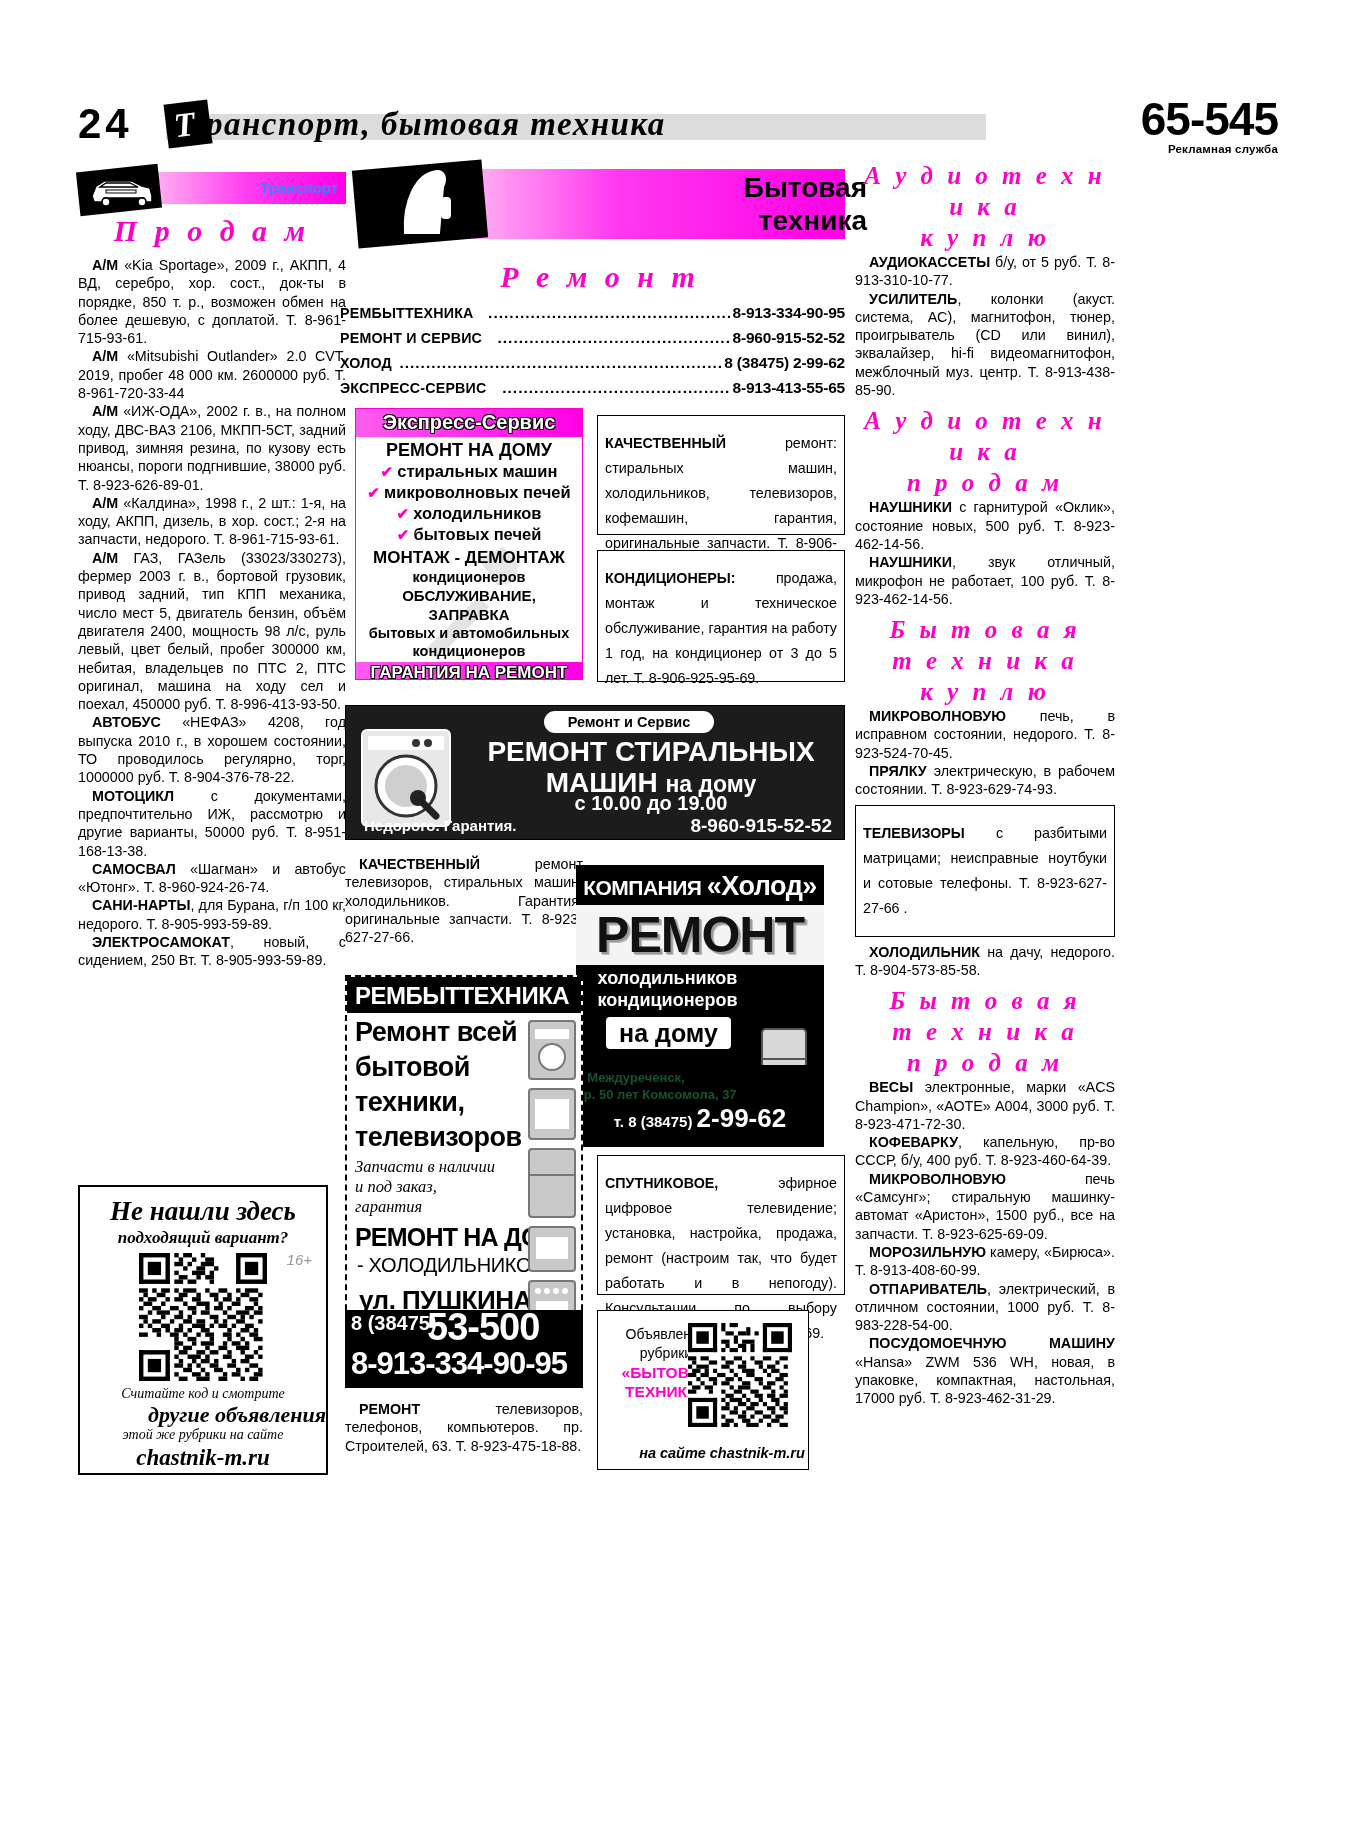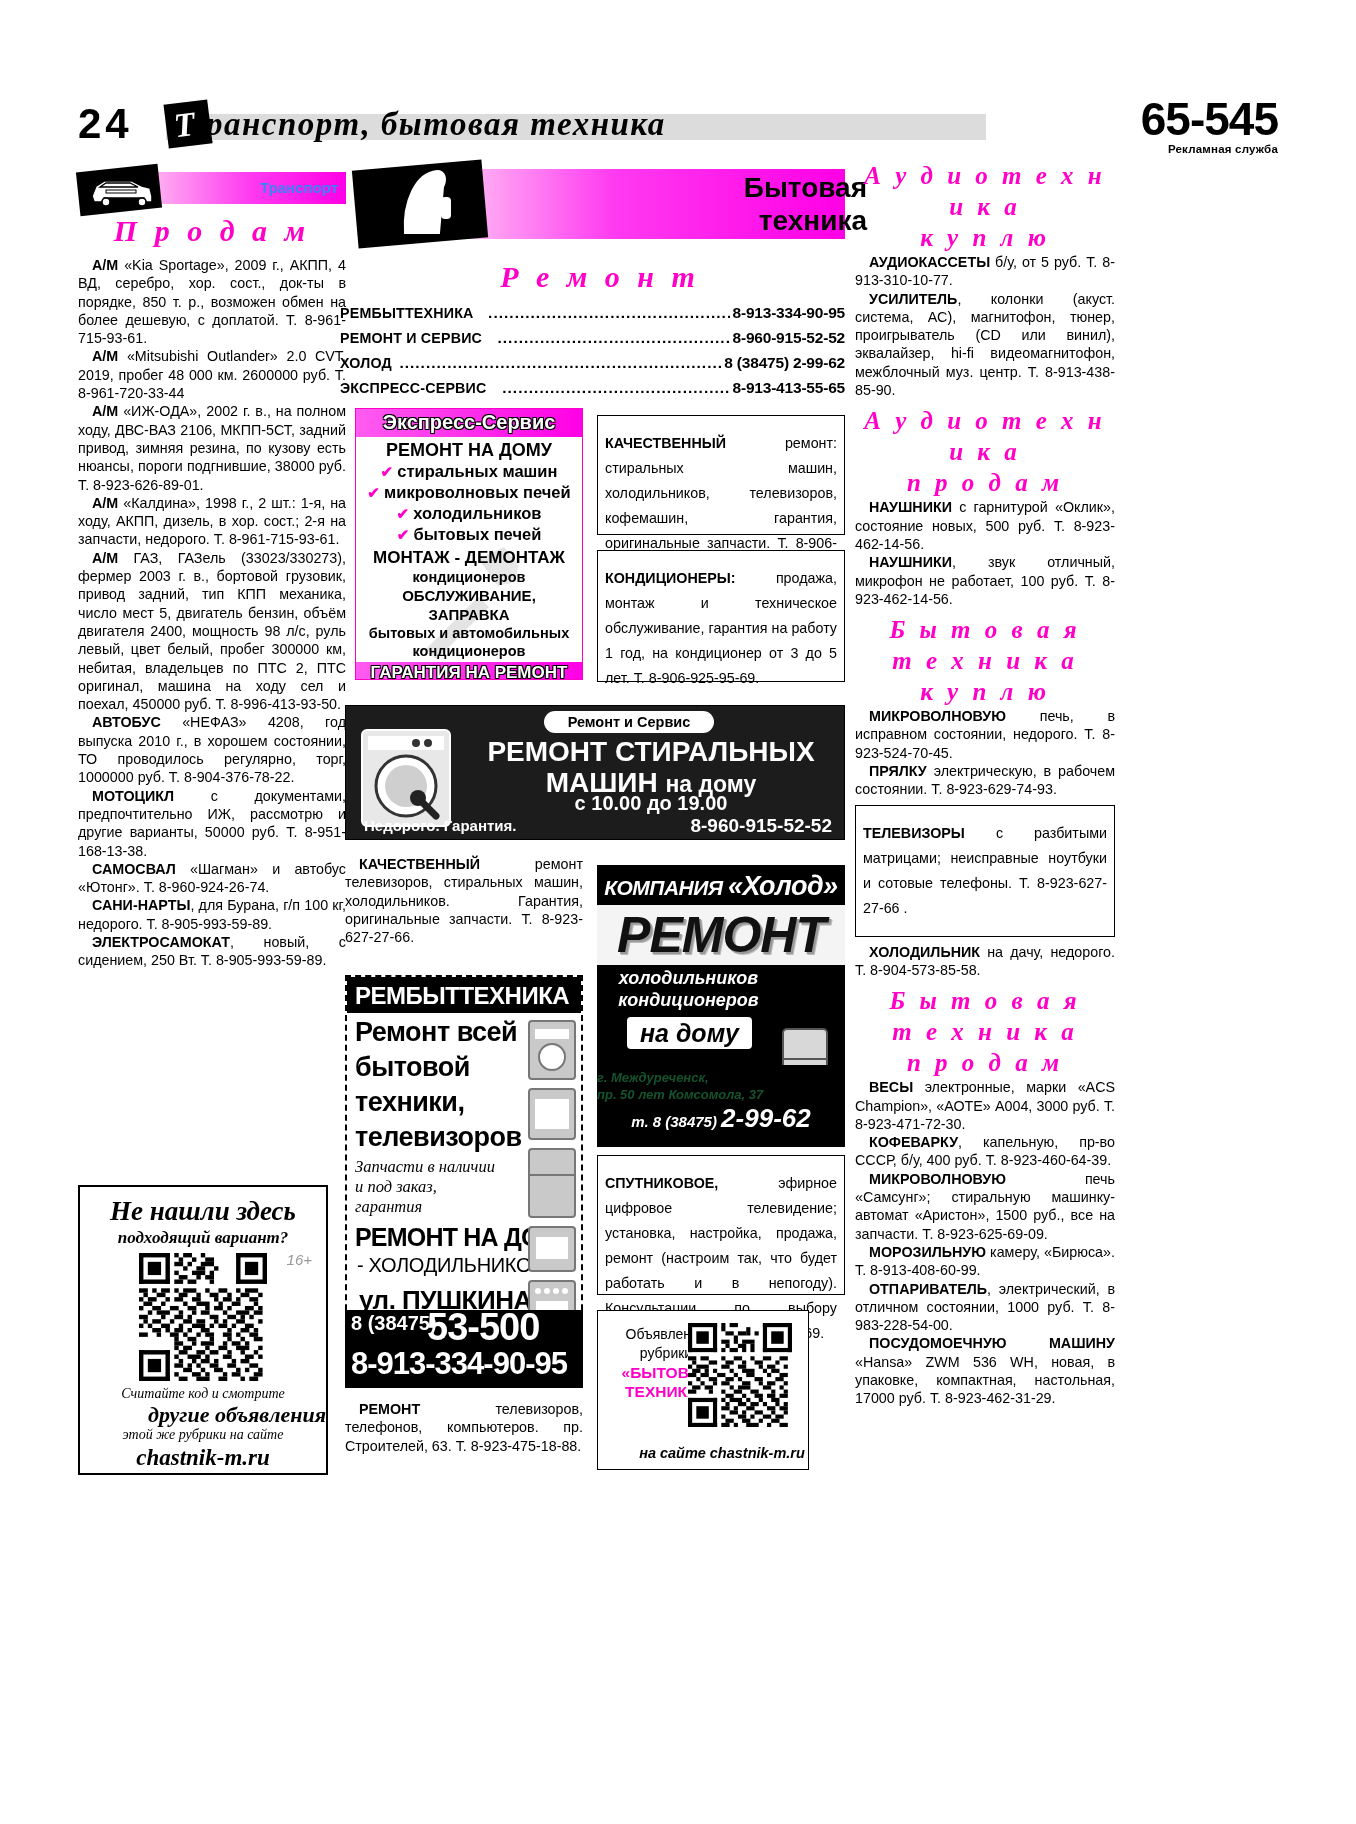--- a/index.html
+++ b/index.html
@@ -178,22 +178,22 @@
   .wm-t2 { position: absolute; left: 120px; top: 86px; width: 370px; text-align: center;
            color: #fff; font-weight: bold; font-size: 20px; line-height: 22px; }
   .wm-t3 { position: absolute; left: 12px; top: 110px; width: 480px;
            color: #fff; font-size: 15px; font-weight: bold; line-height: 20px;
            display: flex; justify-content: space-between; padding: 0 6px; }
   .wm-t3 .tel { font-size: 19px; }
   .wm-icon { position: absolute; left: 10px; top: 18px; }
 
   
   .kh-ad {
-    position: absolute; left: 597px; top: 865px; width: 248px; height: 282px;
-    background: #fff; overflow: hidden; font-style: italic;
+    position: absolute; left: 576px; top: 865px; width: 248px; height: 282px;
+    background: #fff; overflow: hidden;
   }
   .kh-top { position: relative; width: 248px; height: 40px; background: #000; }
   .kh-top-txt {
     position: absolute; left: 0; top: 6px; width: 248px; text-align: center;
     color: #fff; font-weight: bold; font-size: 21px; letter-spacing: -0.5px;
   }
   .kh-top-txt .big { font-size: 27px; }
   .kh-mid { position: relative; width: 248px; height: 242px; background: #f4f4f4; }
   .kh-remont {
     position: absolute; left: 0; top: 4px; width: 248px; text-align: center;

